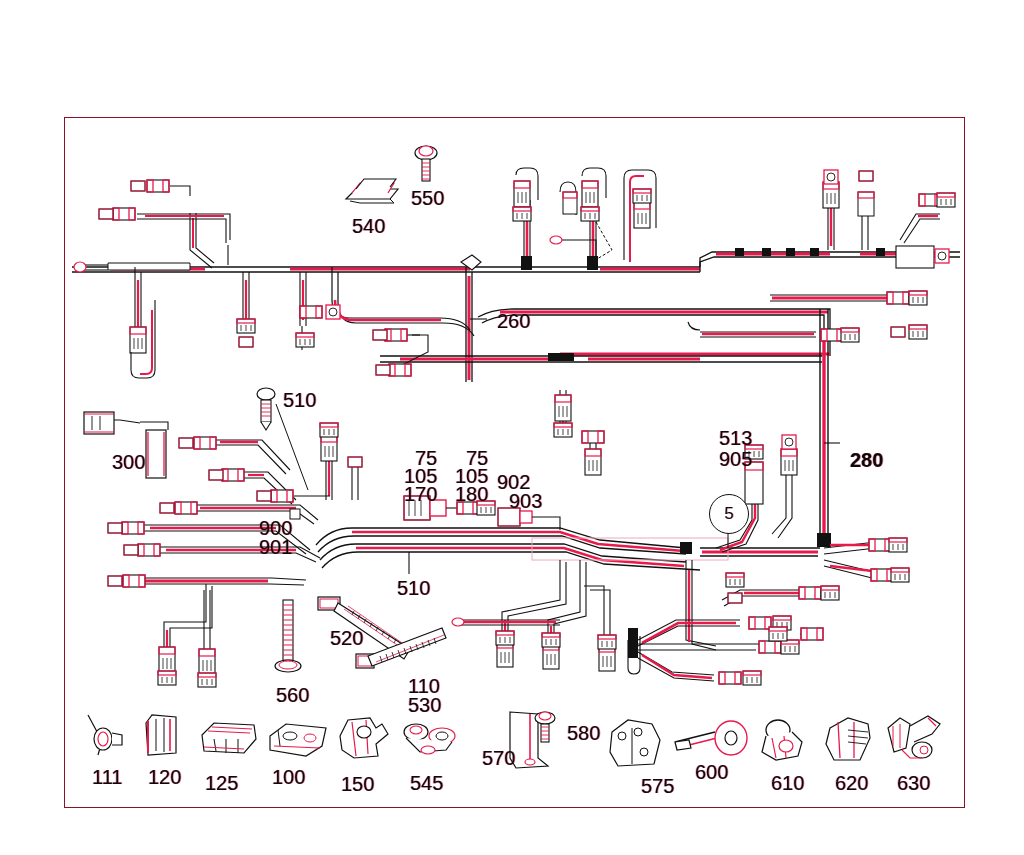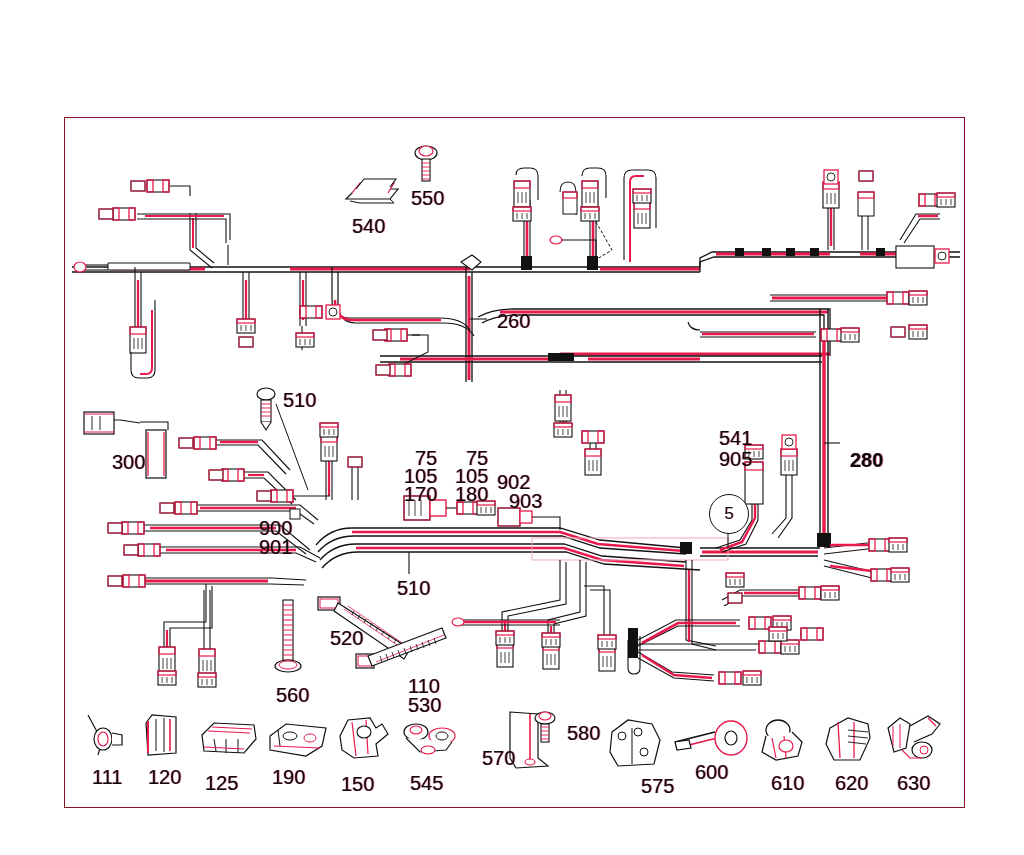--- a/index.html
+++ b/index.html
@@ -522,21 +522,21 @@
       </g>
     </g>
   </svg>
 
   <div class="lbl" style="left:352px;top:216px;">540</div>
   <div class="lbl" style="left:411px;top:188px;">550</div>
   <div class="lbl" style="left:497px;top:311px;">260</div>
   <div class="lbl" style="left:283px;top:390px;">510</div>
   <div class="lbl" style="left:112px;top:452px;">300</div>
   <div class="lbl" style="left:850px;top:450px;font-weight:bold;">280</div>
-  <div class="lbl" style="left:719px;top:428px;">541</div>
+  <div class="lbl" style="left:719px;top:428px;">513</div>
   <div class="lbl" style="left:719px;top:449px;">905</div>
   <div class="lbl" style="left:415px;top:448px;">75</div>
   <div class="lbl" style="left:404px;top:466px;">105</div>
   <div class="lbl" style="left:404px;top:484px;">170</div>
   <div class="lbl" style="left:466px;top:448px;">75</div>
   <div class="lbl" style="left:455px;top:466px;">105</div>
   <div class="lbl" style="left:455px;top:484px;">180</div>
   <div class="lbl" style="left:497px;top:472px;">902</div>
   <div class="lbl" style="left:497px;top:491px;padding-left:12px;">903</div>
   <div class="lbl" style="left:259px;top:518px;">900</div>
@@ -545,21 +545,21 @@
   <div class="lbl" style="left:330px;top:628px;">520</div>
   <div class="lbl" style="left:276px;top:685px;">560</div>
   <div class="lbl" style="left:408px;top:676px;">110</div>
   <div class="lbl" style="left:408px;top:695px;">530</div>
   <div class="lbl" style="left:482px;top:748px;">570</div>
   <div class="lbl" style="left:567px;top:723px;">580</div>
 
   <div class="lbl" style="left:92px;top:767px;">111</div>
   <div class="lbl" style="left:148px;top:767px;">120</div>
   <div class="lbl" style="left:205px;top:773px;">125</div>
-  <div class="lbl" style="left:272px;top:767px;">190</div>
+  <div class="lbl" style="left:272px;top:767px;">100</div>
   <div class="lbl" style="left:341px;top:774px;">150</div>
   <div class="lbl" style="left:410px;top:773px;">545</div>
   <div class="lbl" style="left:641px;top:776px;">575</div>
   <div class="lbl" style="left:695px;top:762px;">600</div>
   <div class="lbl" style="left:771px;top:773px;">610</div>
   <div class="lbl" style="left:835px;top:773px;">620</div>
   <div class="lbl" style="left:897px;top:773px;">630</div>
 
   <div class="circ" style="left:709px;top:494px;">
     <span>5</span>

